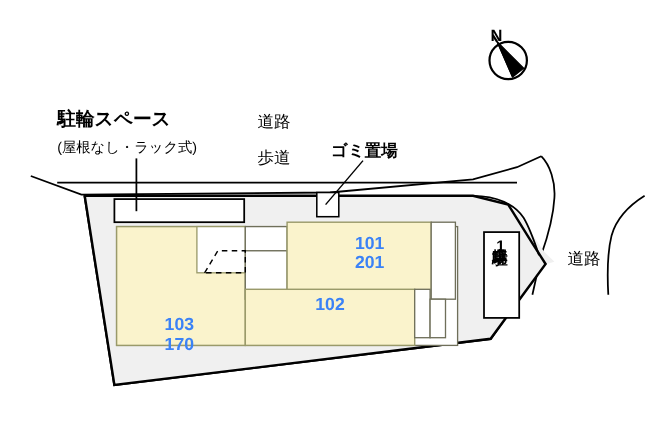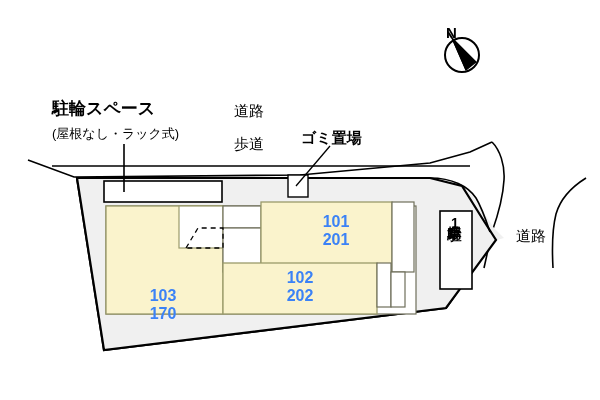--- a/index.html
+++ b/index.html
@@ -137,21 +137,20 @@
 
   <div class="compass-n" style="left:446px; top:24px;">N</div>
 
   <div class="unit-label" style="left:306px; top:213px; width:60px;">
     <div>101</div>
     <div>201</div>
   </div>
 
   <div class="unit-label" style="left:270px; top:269px; width:60px;">
     <div>102</div>
-    <div>202</div>
   </div>
 
   <div class="unit-label" style="left:133px; top:259px; width:60px;margin-top:28px;">
     <div>103</div>
     <div>170</div>
   </div>
 
 </div>
 
 </body></html>

